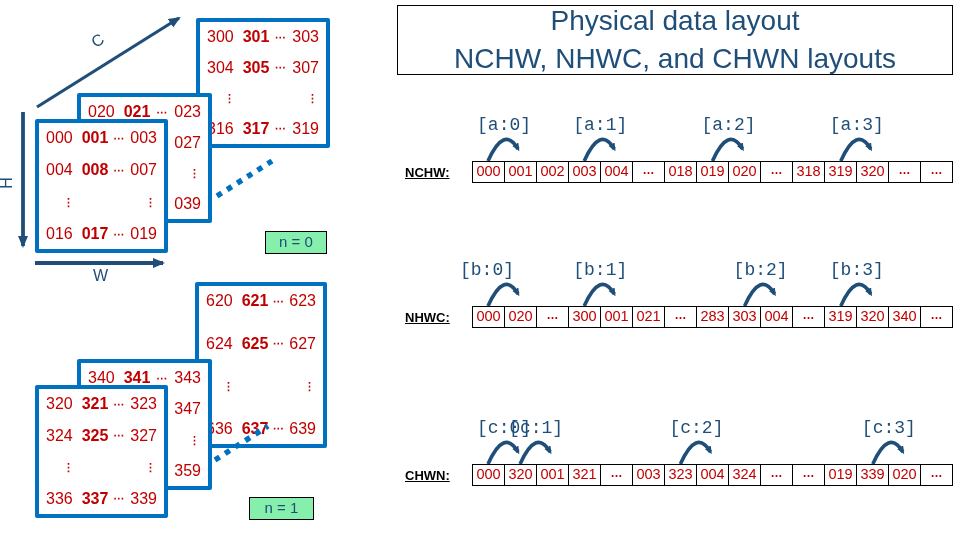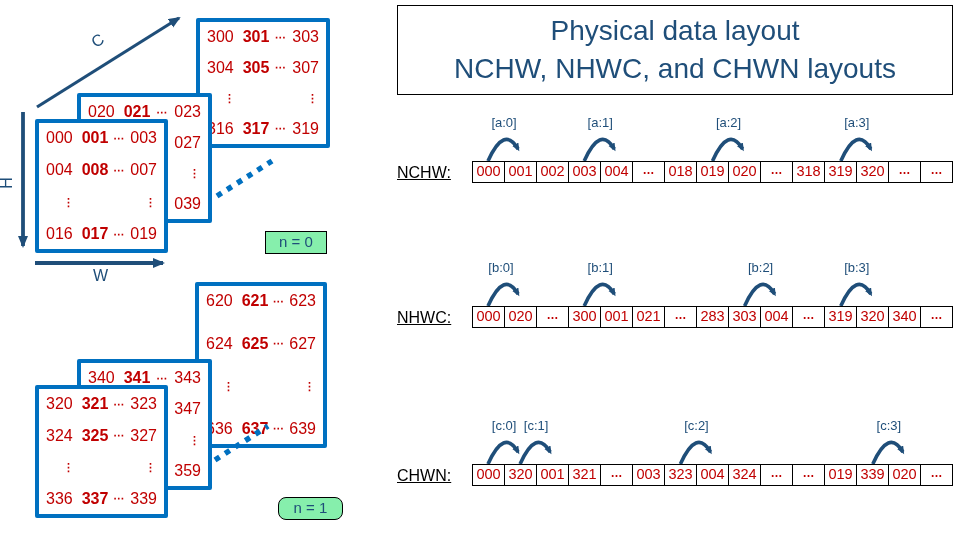--- a/index.html
+++ b/index.html
@@ -26,34 +26,34 @@
   .s1 .p-mid{left:77px;top:359px;width:135px;height:131px;}
   .s1 .p-front{left:35px;top:385px;width:133px;height:133px;}
   .mrow{display:flex;align-items:center;height:22px;}
   .ca{margin-left:7px;} .cb{margin-left:9px;font-weight:bold;} .cm{flex:1;text-align:center;} .cd{margin-right:7px;}
   .mrow .dots{font-size:11px;font-weight:bold;letter-spacing:1px;}
   .ca.dots{margin-left:24px;}
 
   .n-box{position:absolute;border:1.5px solid var(--ink);color:var(--navy);font-size:15px;
          text-align:center;line-height:19px;background:#86efac;z-index:5;}
   #n0{left:265px;top:231px;width:60px;height:21px;}
-  #n1{left:278px;top:497px;width:63px;height:21px;border-radius:8px;}
+  #n1{left:249px;top:497px;width:63px;height:21px;}
 
   
-  .title-box{position:absolute;left:397px;top:5px;width:556px;height:90px;border:1.6px solid var(--ink);
+  .title-box{position:absolute;left:397px;top:5px;width:556px;height:70px;border:1.6px solid var(--ink);
              box-sizing:border-box;display:flex;flex-direction:column;justify-content:center;
              align-items:center;color:var(--navy);font-size:28px;line-height:38px;}
 
   
   .mem-group{position:absolute;left:397px;width:556px;height:70px;}
   .mg0{top:115px;} .mg1{top:260px;} .mg2{top:418px;}
-  .mem-label{position:absolute;left:0;top:47px;width:74px;font-weight:normal;font-size:16px;
+  .mem-label{position:absolute;left:8px;top:47px;width:74px;font-weight:bold;font-size:13px;
              text-decoration:underline;color:var(--ink);line-height:22px;}
   .arcs{position:absolute;left:75px;top:17px;width:481px;height:29px;overflow:visible;}
-  .arc-label{position:absolute;top:0;width:70px;text-align:center;color:var(--navy);font-size:13px;}
+  .arc-label{position:absolute;top:0;width:70px;text-align:center;color:var(--navy);font-size:18px;font-family:Liberation Mono, monospace;}
   .mem-cells{position:absolute;left:75px;top:46px;width:481px;height:22px;display:flex;
              border:1.2px solid var(--ink);box-sizing:border-box;background:#fff;}
   .mem-cell{flex:1;border-right:1.2px solid var(--ink);text-align:center;line-height:19px;
             font-size:14.5px;color:var(--red);overflow:hidden;}
   .mem-cell:last-child{border-right:none;}
   .mem-cell.dots{font-size:12px;font-weight:bold;line-height:17px;}
 </style>
 </head>
 <body>
 
@@ -278,21 +278,21 @@
           <span class="mem-cell dots">…</span>
           <span class="mem-cell">318</span>
           <span class="mem-cell">319</span>
           <span class="mem-cell">320</span>
           <span class="mem-cell dots">…</span>
           <span class="mem-cell dots">…</span>
         </div>
       </div>
       <div class="mem-group mg1">
         <span class="mem-label">NHWC:</span>
-        <span class="arc-label" style="left: 69px;">[b:0]</span>
+        <span class="arc-label" style="left: 55px;">[b:0]</span>
         <span class="arc-label" style="left: 168.267px;">[b:1]</span>
         <span class="arc-label" style="left: 328.6px;">[b:2]</span>
         <span class="arc-label" style="left: 424.8px;">[b:3]</span>
         <svg class="arcs" viewBox="0 0 481 29" preserveAspectRatio="none">
           <defs>
             <marker id="arc1" markerUnits="userSpaceOnUse" markerWidth="10" markerHeight="9" refX="5.5" refY="3.5" orient="auto">
               <path d="M0,0 L8,3.5 L0,7 Z" fill="#1F4E79"></path>
             </marker>
           </defs>
           <path d="M16.0,29 Q32.1,-7 46.1,17" fill="none" stroke="#1F4E79" stroke-width="3.6" marker-end="url(#arc1)"></path>

